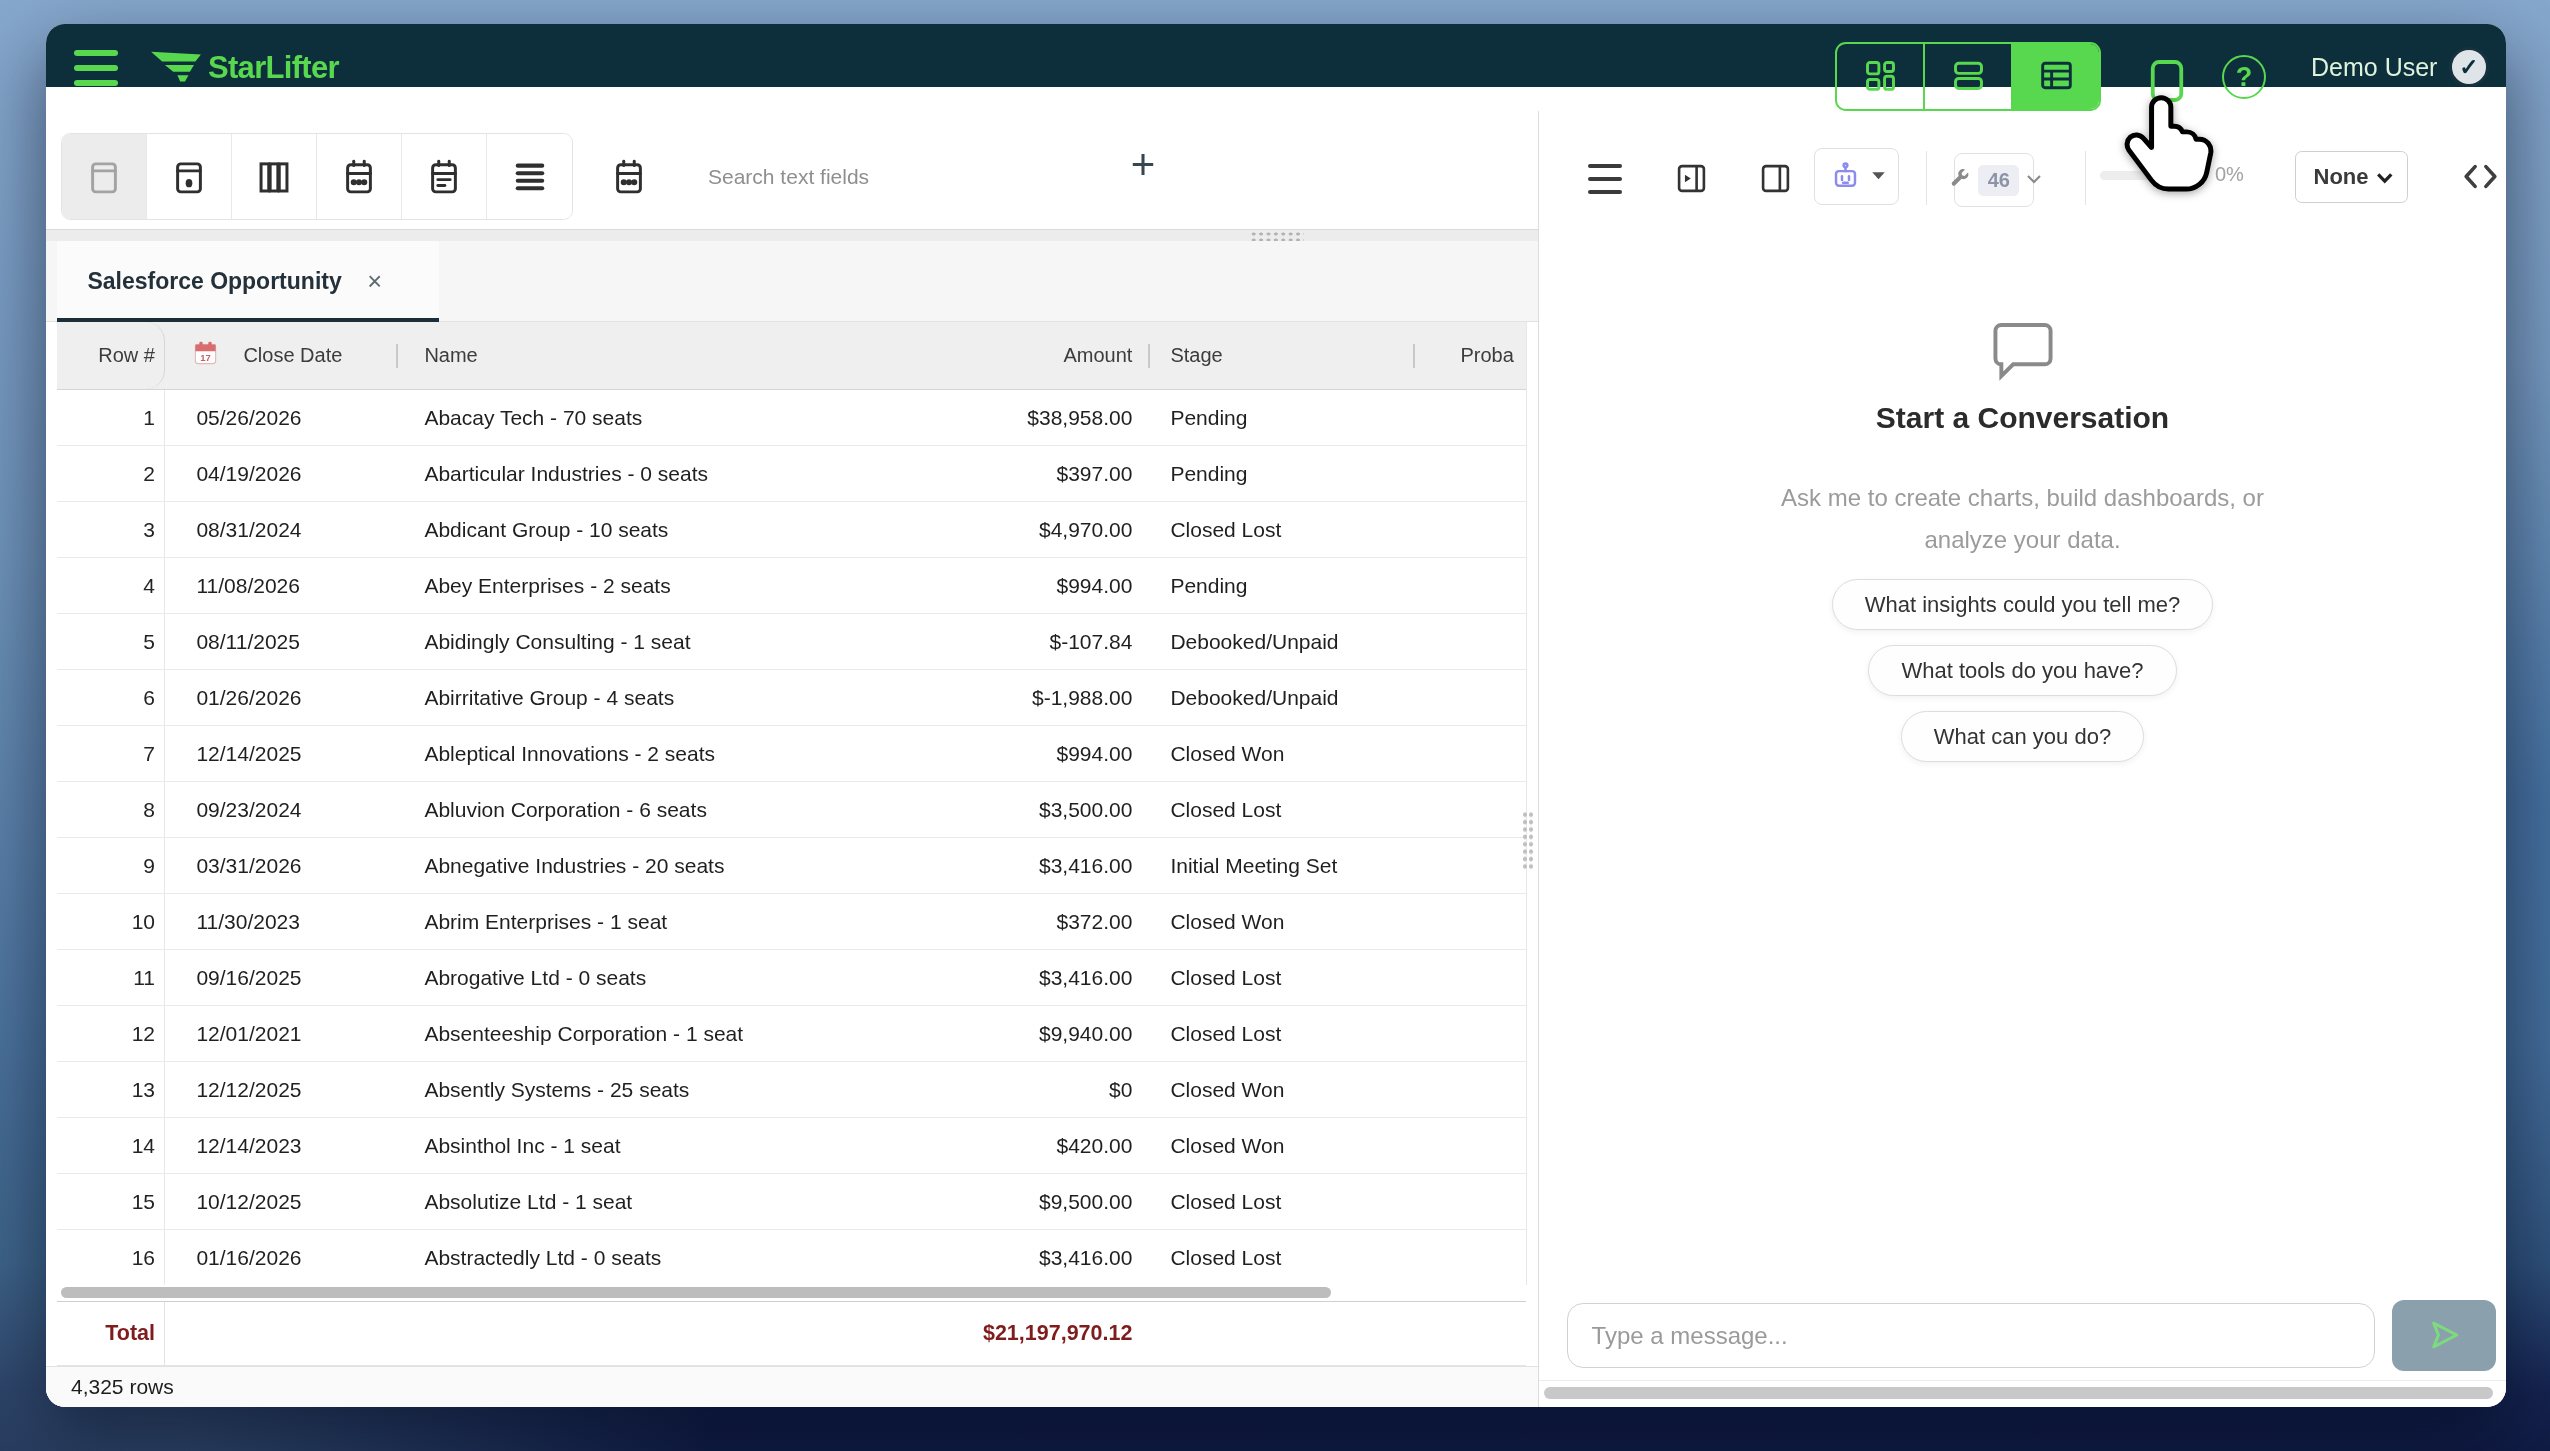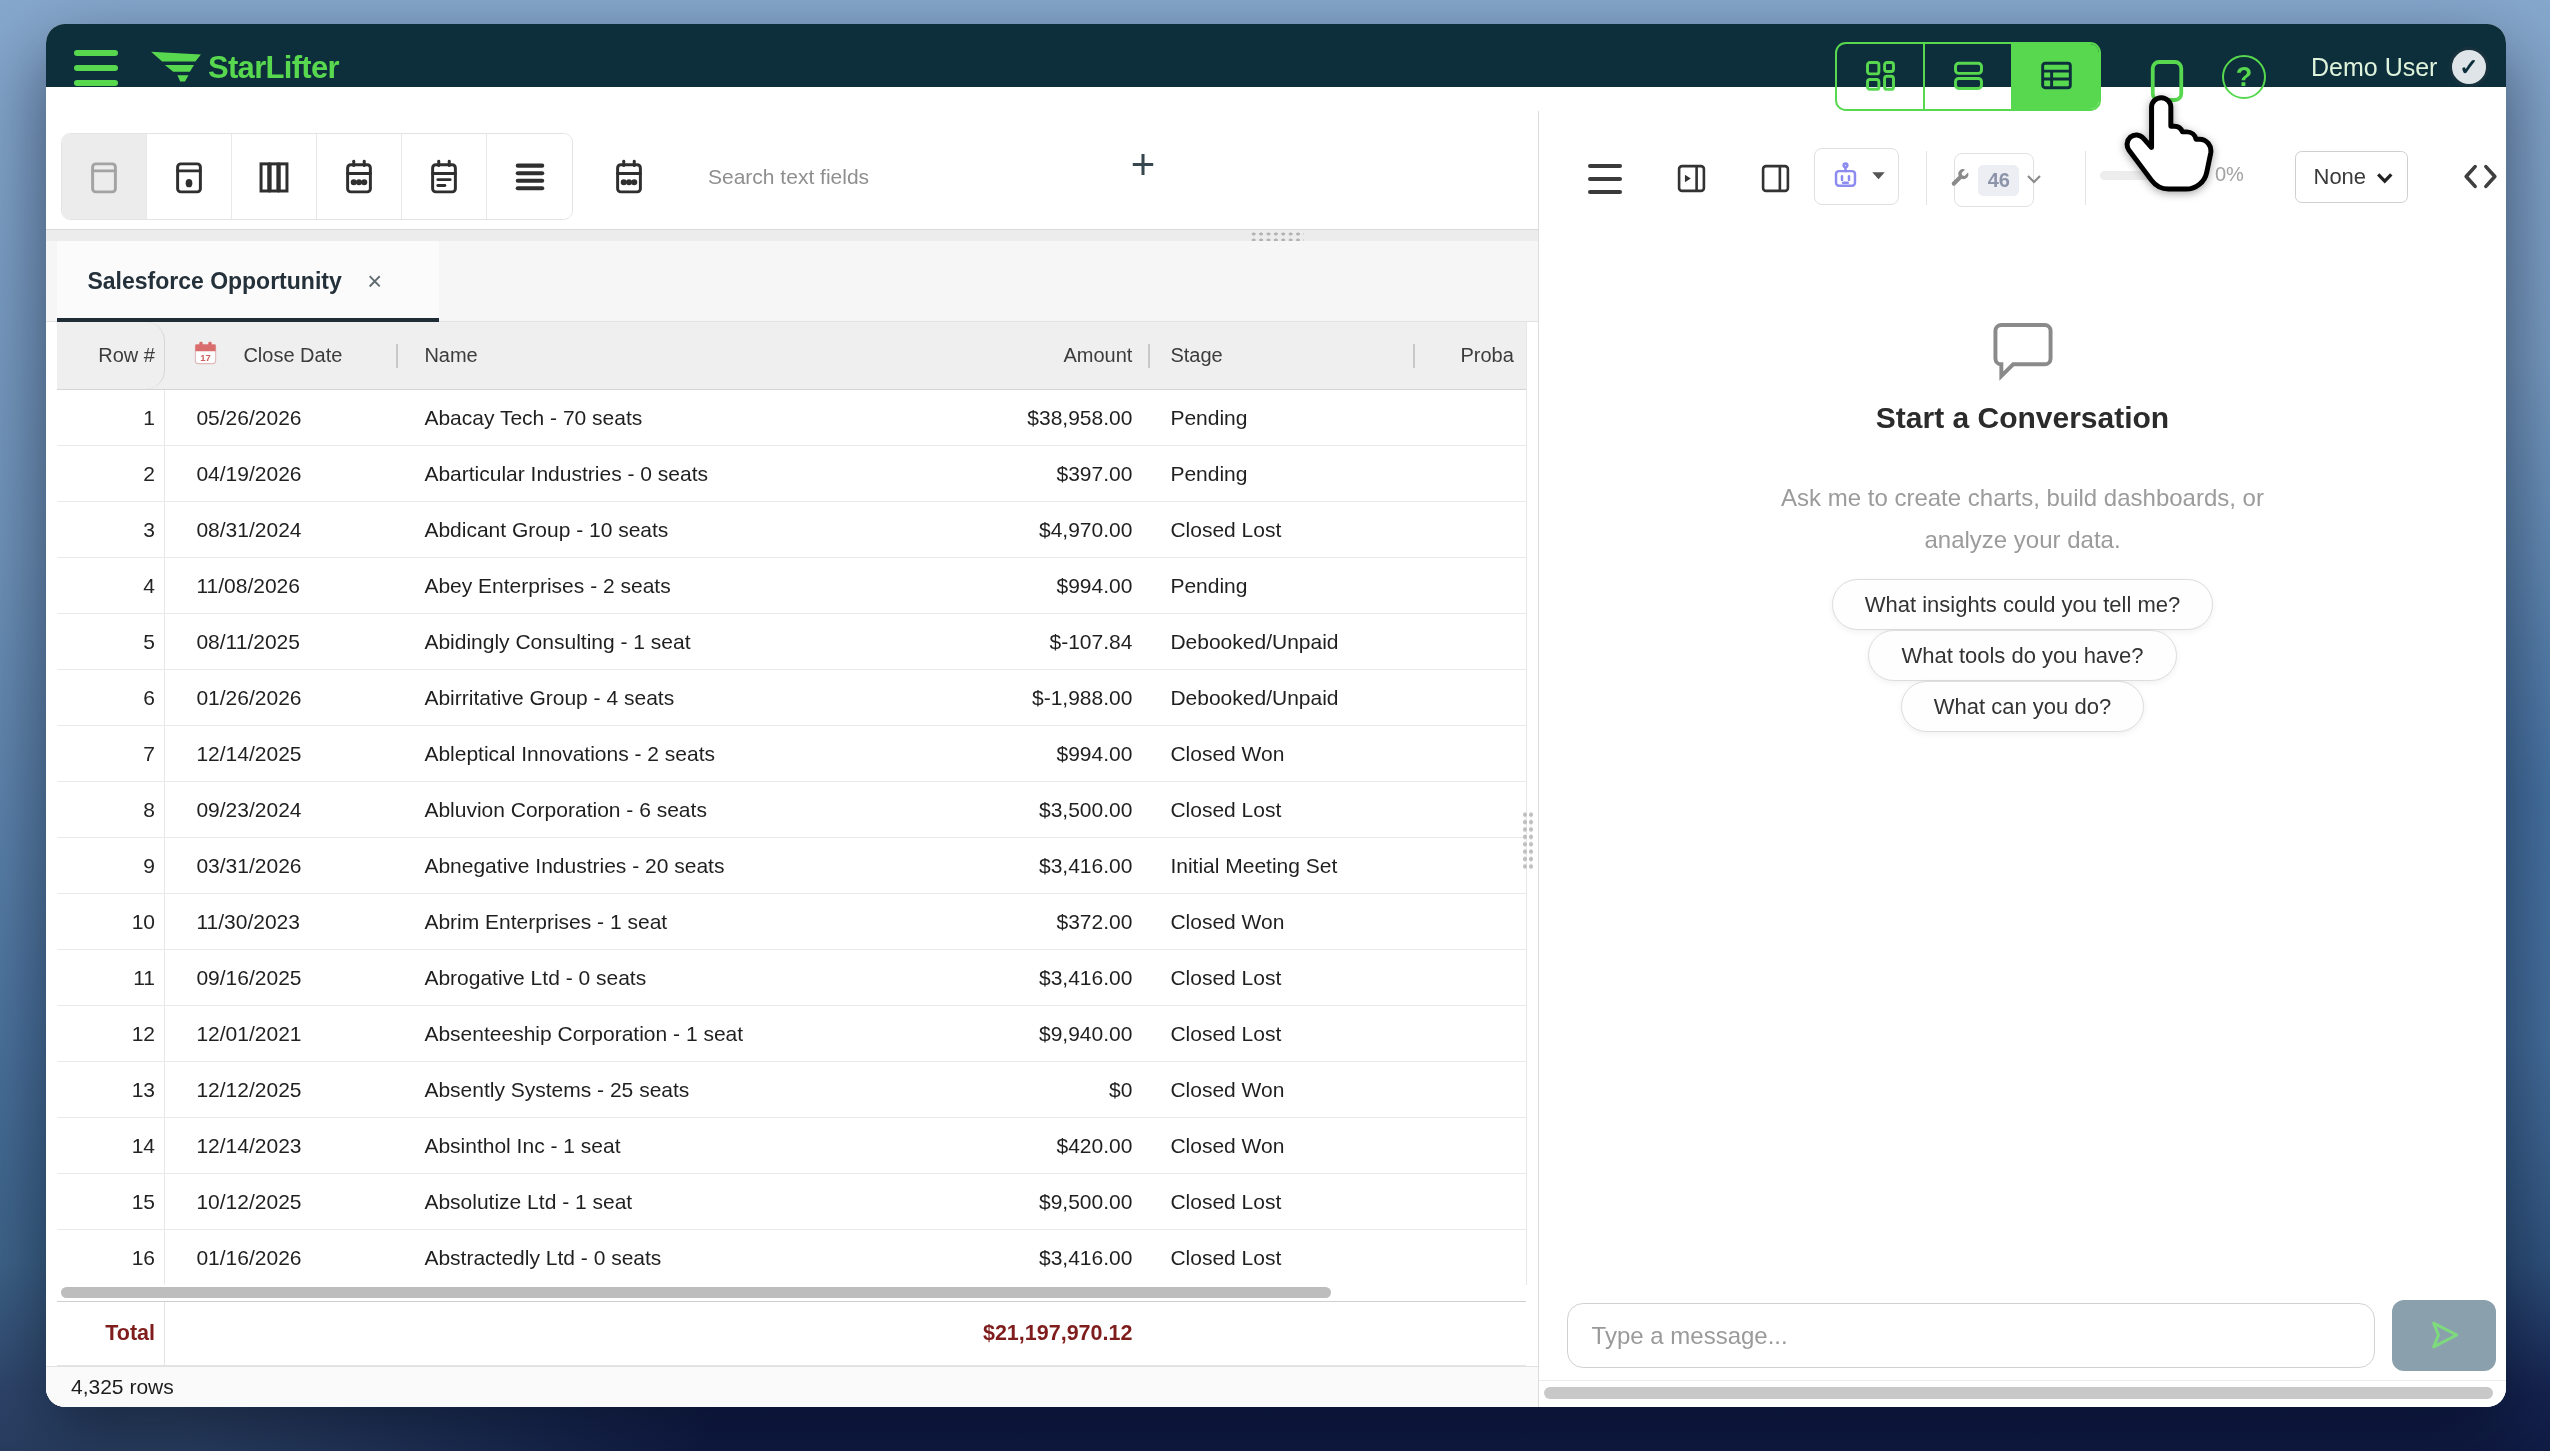--- a/index.html
+++ b/index.html
@@ -83,26 +83,26 @@
   .panel{position:absolute;left:1492px;top:87px;width:968px;bottom:0;border-left:1.3px solid #dcdcdc;background:#fff;}
   .p-menu{position:absolute;left:49px;top:53px;width:34px;height:30px;display:flex;flex-direction:column;justify-content:space-between;cursor:pointer;}
   .p-menu i{display:block;height:4px;border-radius:2px;background:#3a3a3a;}
   .p-ic{position:absolute;cursor:pointer;}
   .p-btn{position:absolute;border:1.3px solid #e0e0e0;border-radius:8px;background:#fff;display:flex;align-items:center;justify-content:center;gap:8px;cursor:pointer;}
   .p-div{position:absolute;width:1.3px;height:54px;top:40px;background:#e4e4e4;}
   .chip46{font-size:20px;font-weight:600;color:#8d93a8;background:#eceef4;border-radius:5.4px;padding:4px 9.4px;}
   .progress{position:absolute;left:561px;top:60px;width:101px;height:9.4px;background:#ededed;border-radius:4.7px;}
   .progress-label{position:absolute;left:676px;top:52px;font-size:20px;color:#a2a2a2;}
   .select{position:absolute;left:756px;top:40px;width:113px;height:52px;border:1.3px solid #cfcfcf;border-radius:6.7px;display:flex;align-items:center;justify-content:space-between;padding:0 13.4px 0 17.5px;cursor:pointer;background:#fff;}
-  .select span{font-size:22px;color:#3a3a3a;}
+  .select span{font-size:22px;color:#3a3a3a;font-weight:bold;}
   .code-ic{position:absolute;left:920px;top:44px;cursor:pointer;}
   .bubble{position:absolute;left:50%;top:208px;transform:translateX(-50%);}
   .cv-title{position:absolute;left:0;right:0;top:290px;text-align:center;font-size:30px;font-weight:700;color:#2b2b2b;}
   .cv-desc{position:absolute;left:0;right:0;top:366px;text-align:center;font-size:24px;color:#9b9b9b;line-height:42px;}
-  .pills{position:absolute;left:0;right:0;top:468px;display:flex;flex-direction:column;align-items:center;}
+  .pills{position:absolute;left:0;right:0;top:468px;display:flex;flex-direction:column;align-items:center;gap:15px;}
   .pill{height:51px;padding:0 32px;border:1.3px solid #ddd;border-radius:28px;background:#fefefe;display:flex;align-items:center;font-size:22px;color:#333;box-shadow:0 2px 6px rgba(0,0,0,.06);cursor:pointer;}
   .chat-input{position:absolute;left:27.6px;top:1192px;width:808px;height:65px;border:1.3px solid #d2d2d2;border-radius:16px;font-size:24px;padding:0 24px;color:#333;background:#fff;outline:none;font-family:inherit;}
   .chat-input::placeholder{color:#9a9a9a;}
   .send-btn{position:absolute;left:853px;top:1189px;width:104px;height:71px;background:#8ba0ad;border-radius:12px;display:flex;align-items:center;justify-content:center;cursor:pointer;}
   .p-scroll-line{position:absolute;left:0;right:0;top:1269px;height:1.3px;background:#ececec;}
   .p-scroll{position:absolute;left:5.4px;top:1276px;width:949px;height:12px;background:#c8c8c8;border-radius:6px;cursor:pointer;}
   .cursor{position:absolute;left:2124px;top:89px;pointer-events:none;filter:drop-shadow(0 2.7px 4px rgba(0,0,0,.35));}
 </style>
 </head>
 <body>

